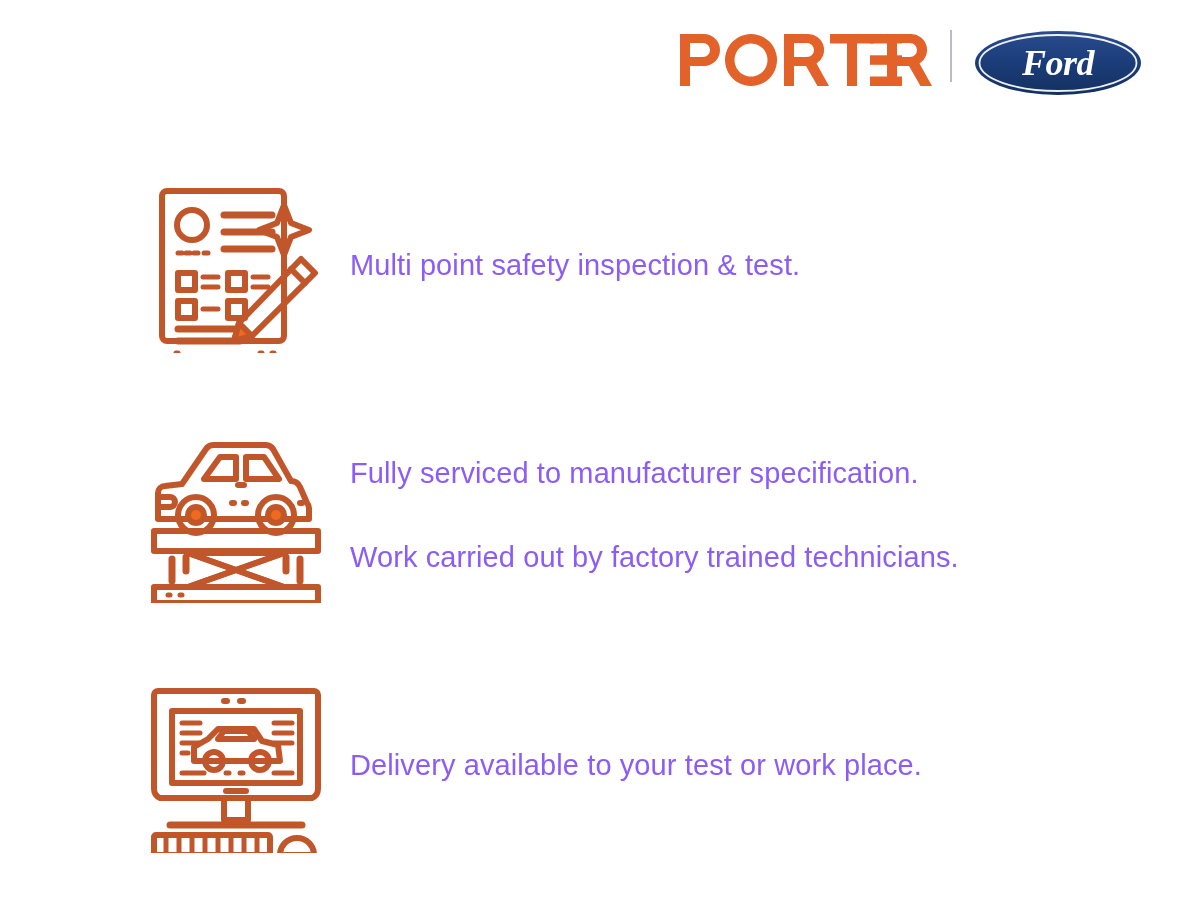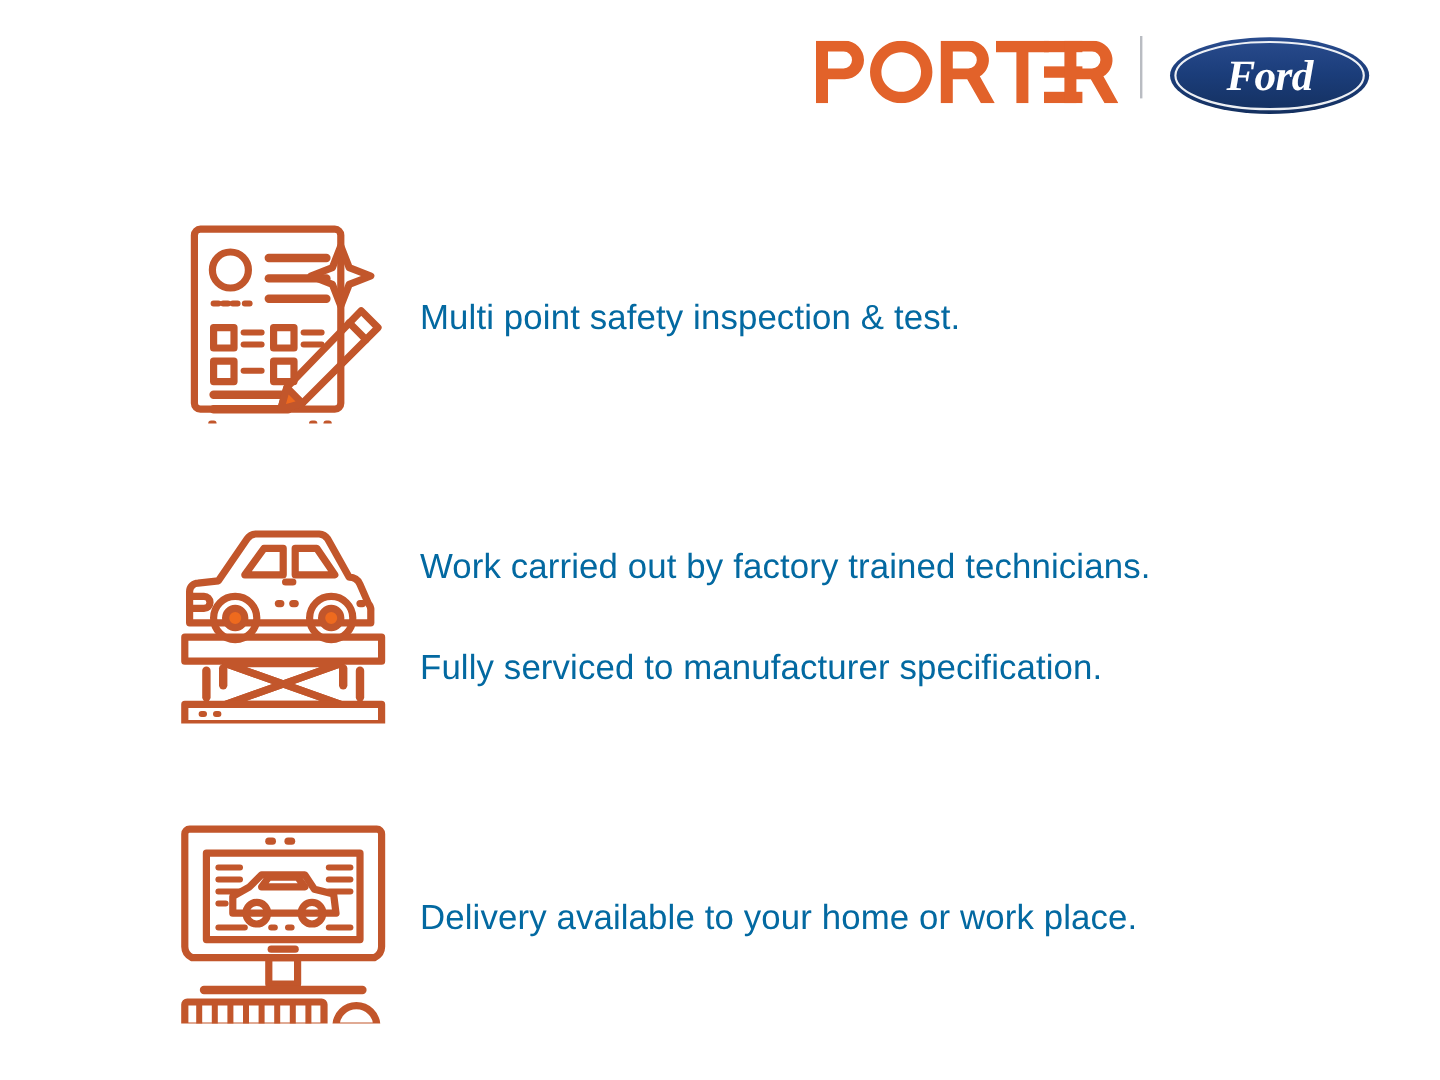--- a/index.html
+++ b/index.html
@@ -76,21 +76,21 @@
     align-items: center;
     justify-content: flex-start;
     padding-left: 8px;
     box-sizing: border-box;
   }
   .feature-icon svg { display: block; }
 
   .feature-text {
     flex: 1 1 auto;
     padding-left: 10px;
-    color: #0369a1;
+    color: #8b5cf6;
     font-size: 29px;
     font-weight: 300;
     line-height: 1.45;
     letter-spacing: 0.1px;
     white-space: pre-line;
   }
   .feature-text .line { display: block; }
 </style>
 </head>
 <body>
@@ -234,22 +234,22 @@
             <line x1="152" y1="132" x2="152" y2="154" stroke-width="7"></line>
 
             <rect x="6" y="160" width="164" height="16"></rect>
 
             <line x1="20" y1="168" x2="22" y2="168" stroke-width="5"></line>
             <line x1="32" y1="168" x2="34" y2="168" stroke-width="5"></line>
           </g>
         </svg>
       </div>
       <div class="feature-text">
+        <span class="line">Fully serviced to manufacturer specification.</span>
         <span class="line">Work carried out by factory trained technicians.</span>
-        <span class="line">Fully serviced to manufacturer specification.</span>
       </div>
     </div>
 
     <div class="feature-row">
       <div class="feature-icon">
         <svg width="176" height="176" viewBox="0 0 176 176">
           <g fill="none" stroke="#C2562B" stroke-width="6" stroke-linecap="round" stroke-linejoin="round">
 
             <path d="M10 14 L166 14 a4 4 0 0 1 4 4 L170 112
                      a10 10 0 0 1 -6 9 L12 121
@@ -295,18 +295,18 @@
             <line x1="70" y1="158" x2="70" y2="178" stroke-width="5"></line>
             <line x1="83" y1="158" x2="83" y2="178" stroke-width="5"></line>
             <line x1="96" y1="158" x2="96" y2="178" stroke-width="5"></line>
             <line x1="109" y1="158" x2="109" y2="178" stroke-width="5"></line>
 
             <path d="M132 178 a17 17 0 0 1 34 0 Z"></path>
           </g>
         </svg>
       </div>
       <div class="feature-text">
-        <span class="line">Delivery available to your home or work place.</span>
+        <span class="line">Delivery available to your test or work place.</span>
       </div>
     </div>
 
   </div>
 </div>
 
 </body></html>

